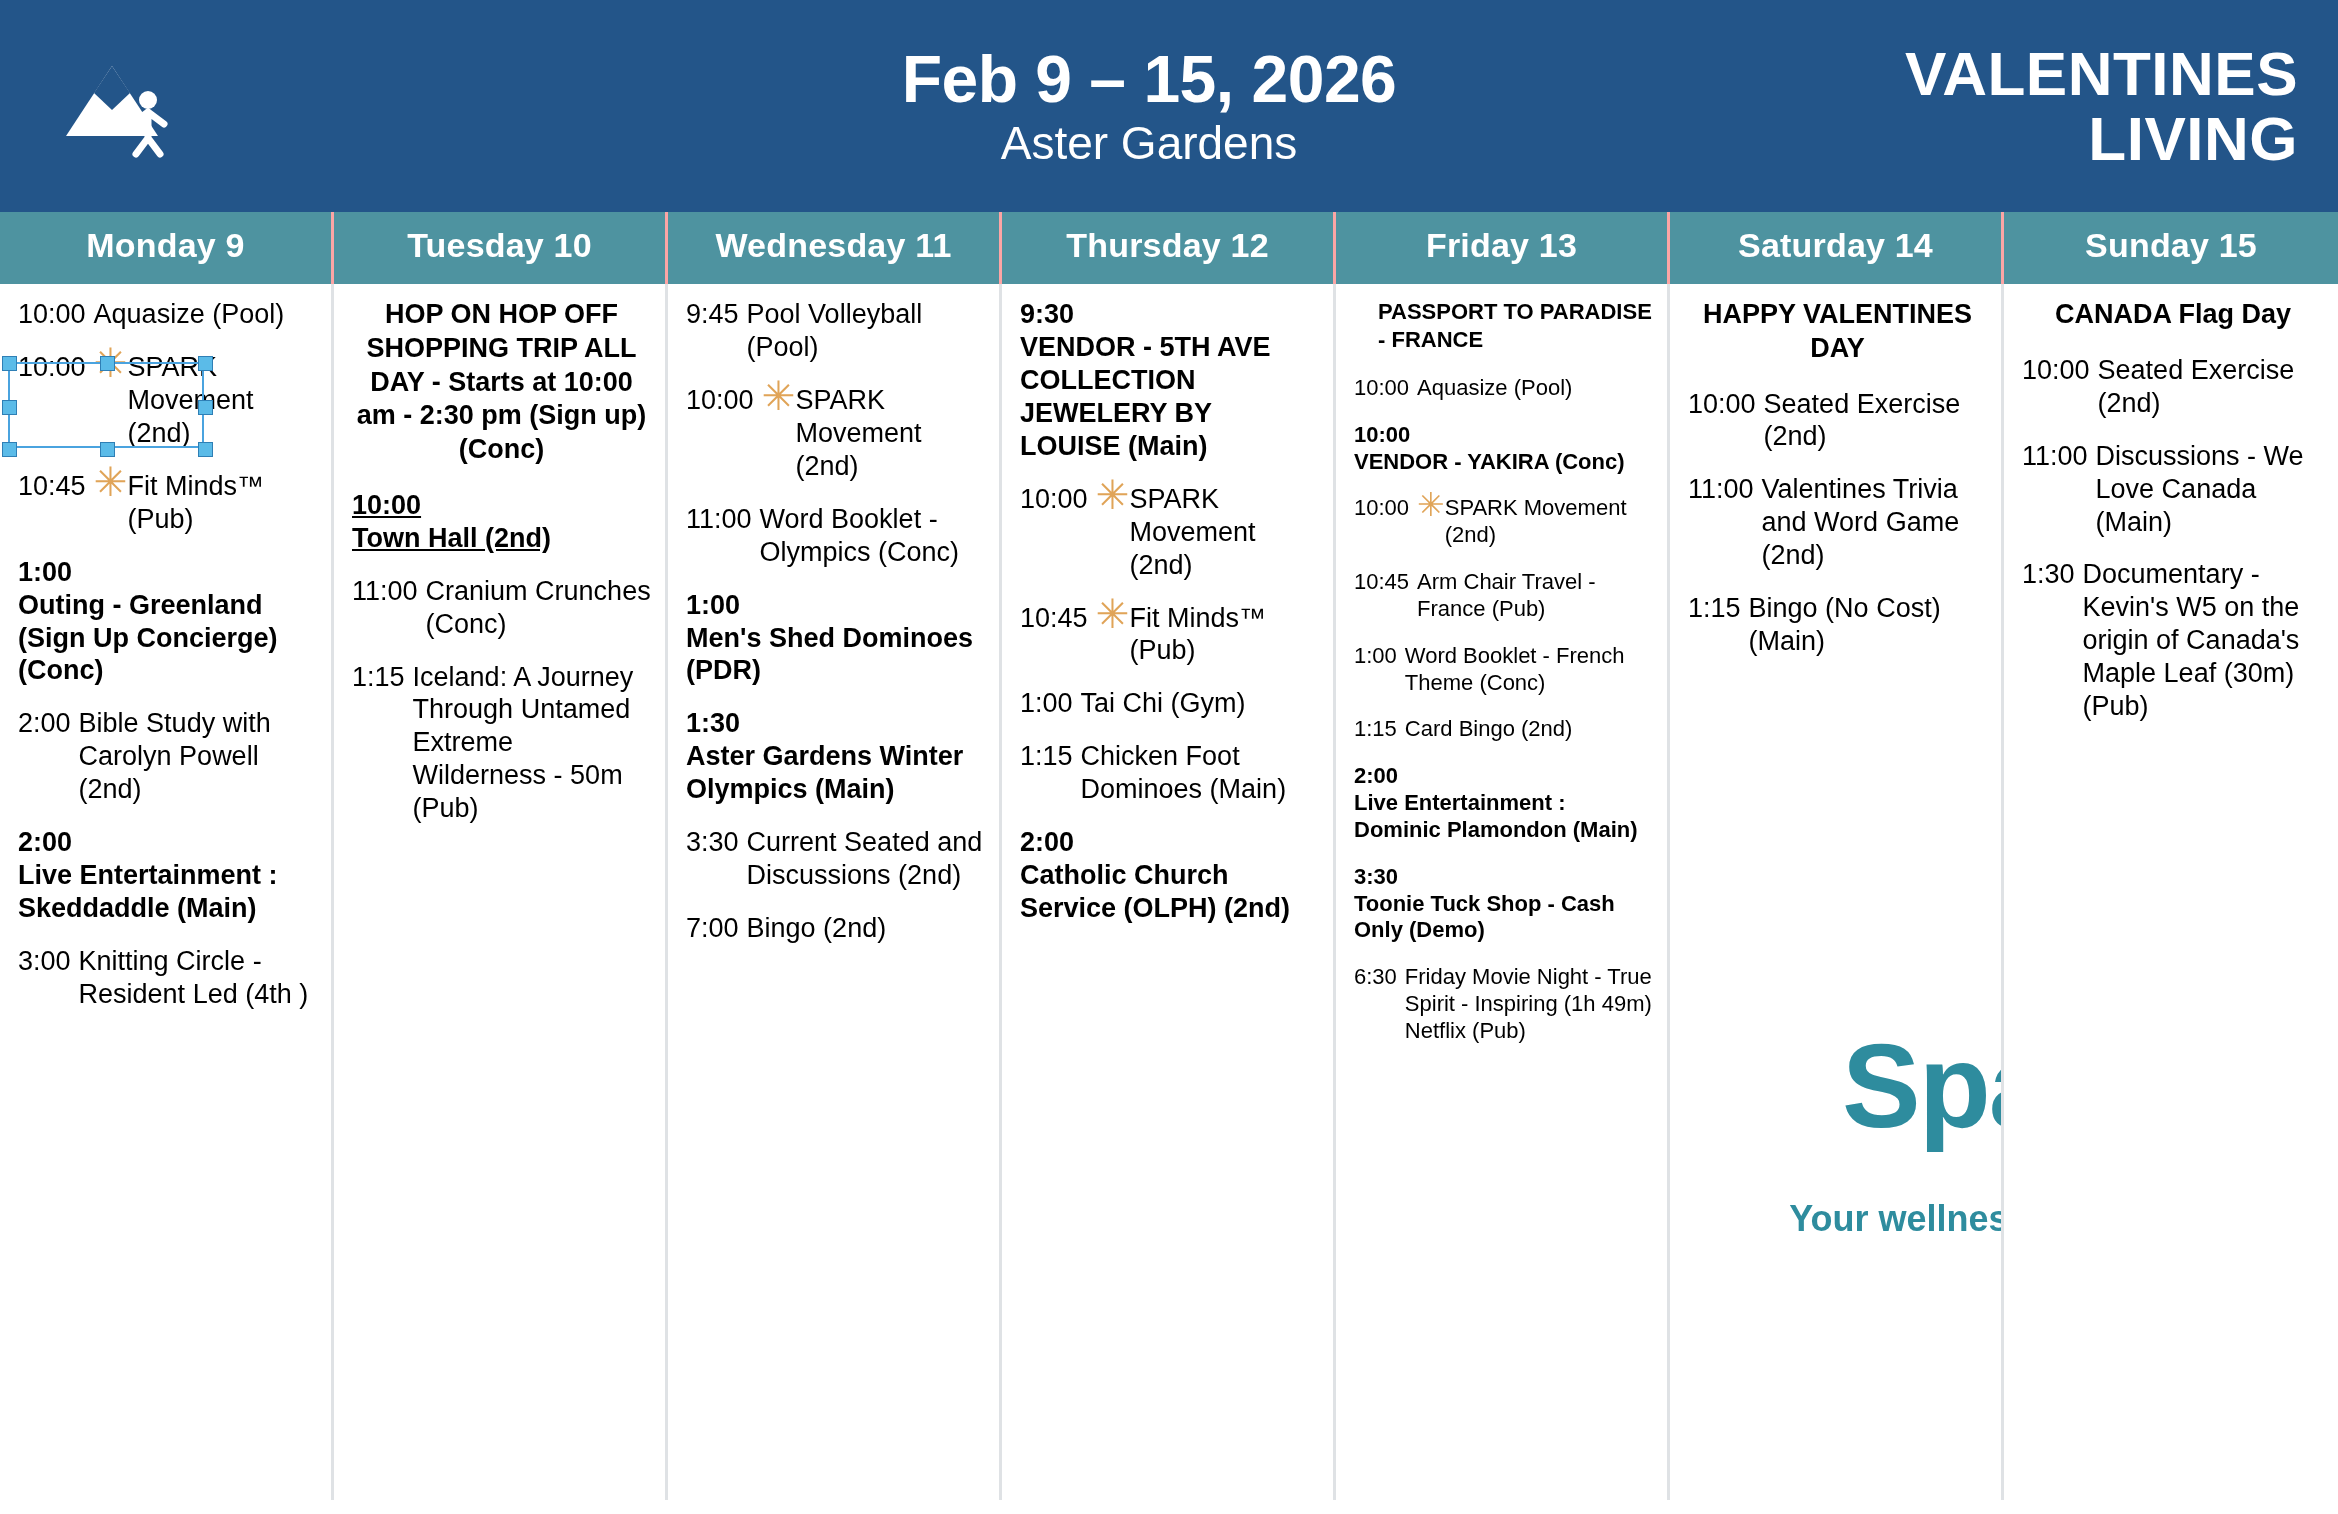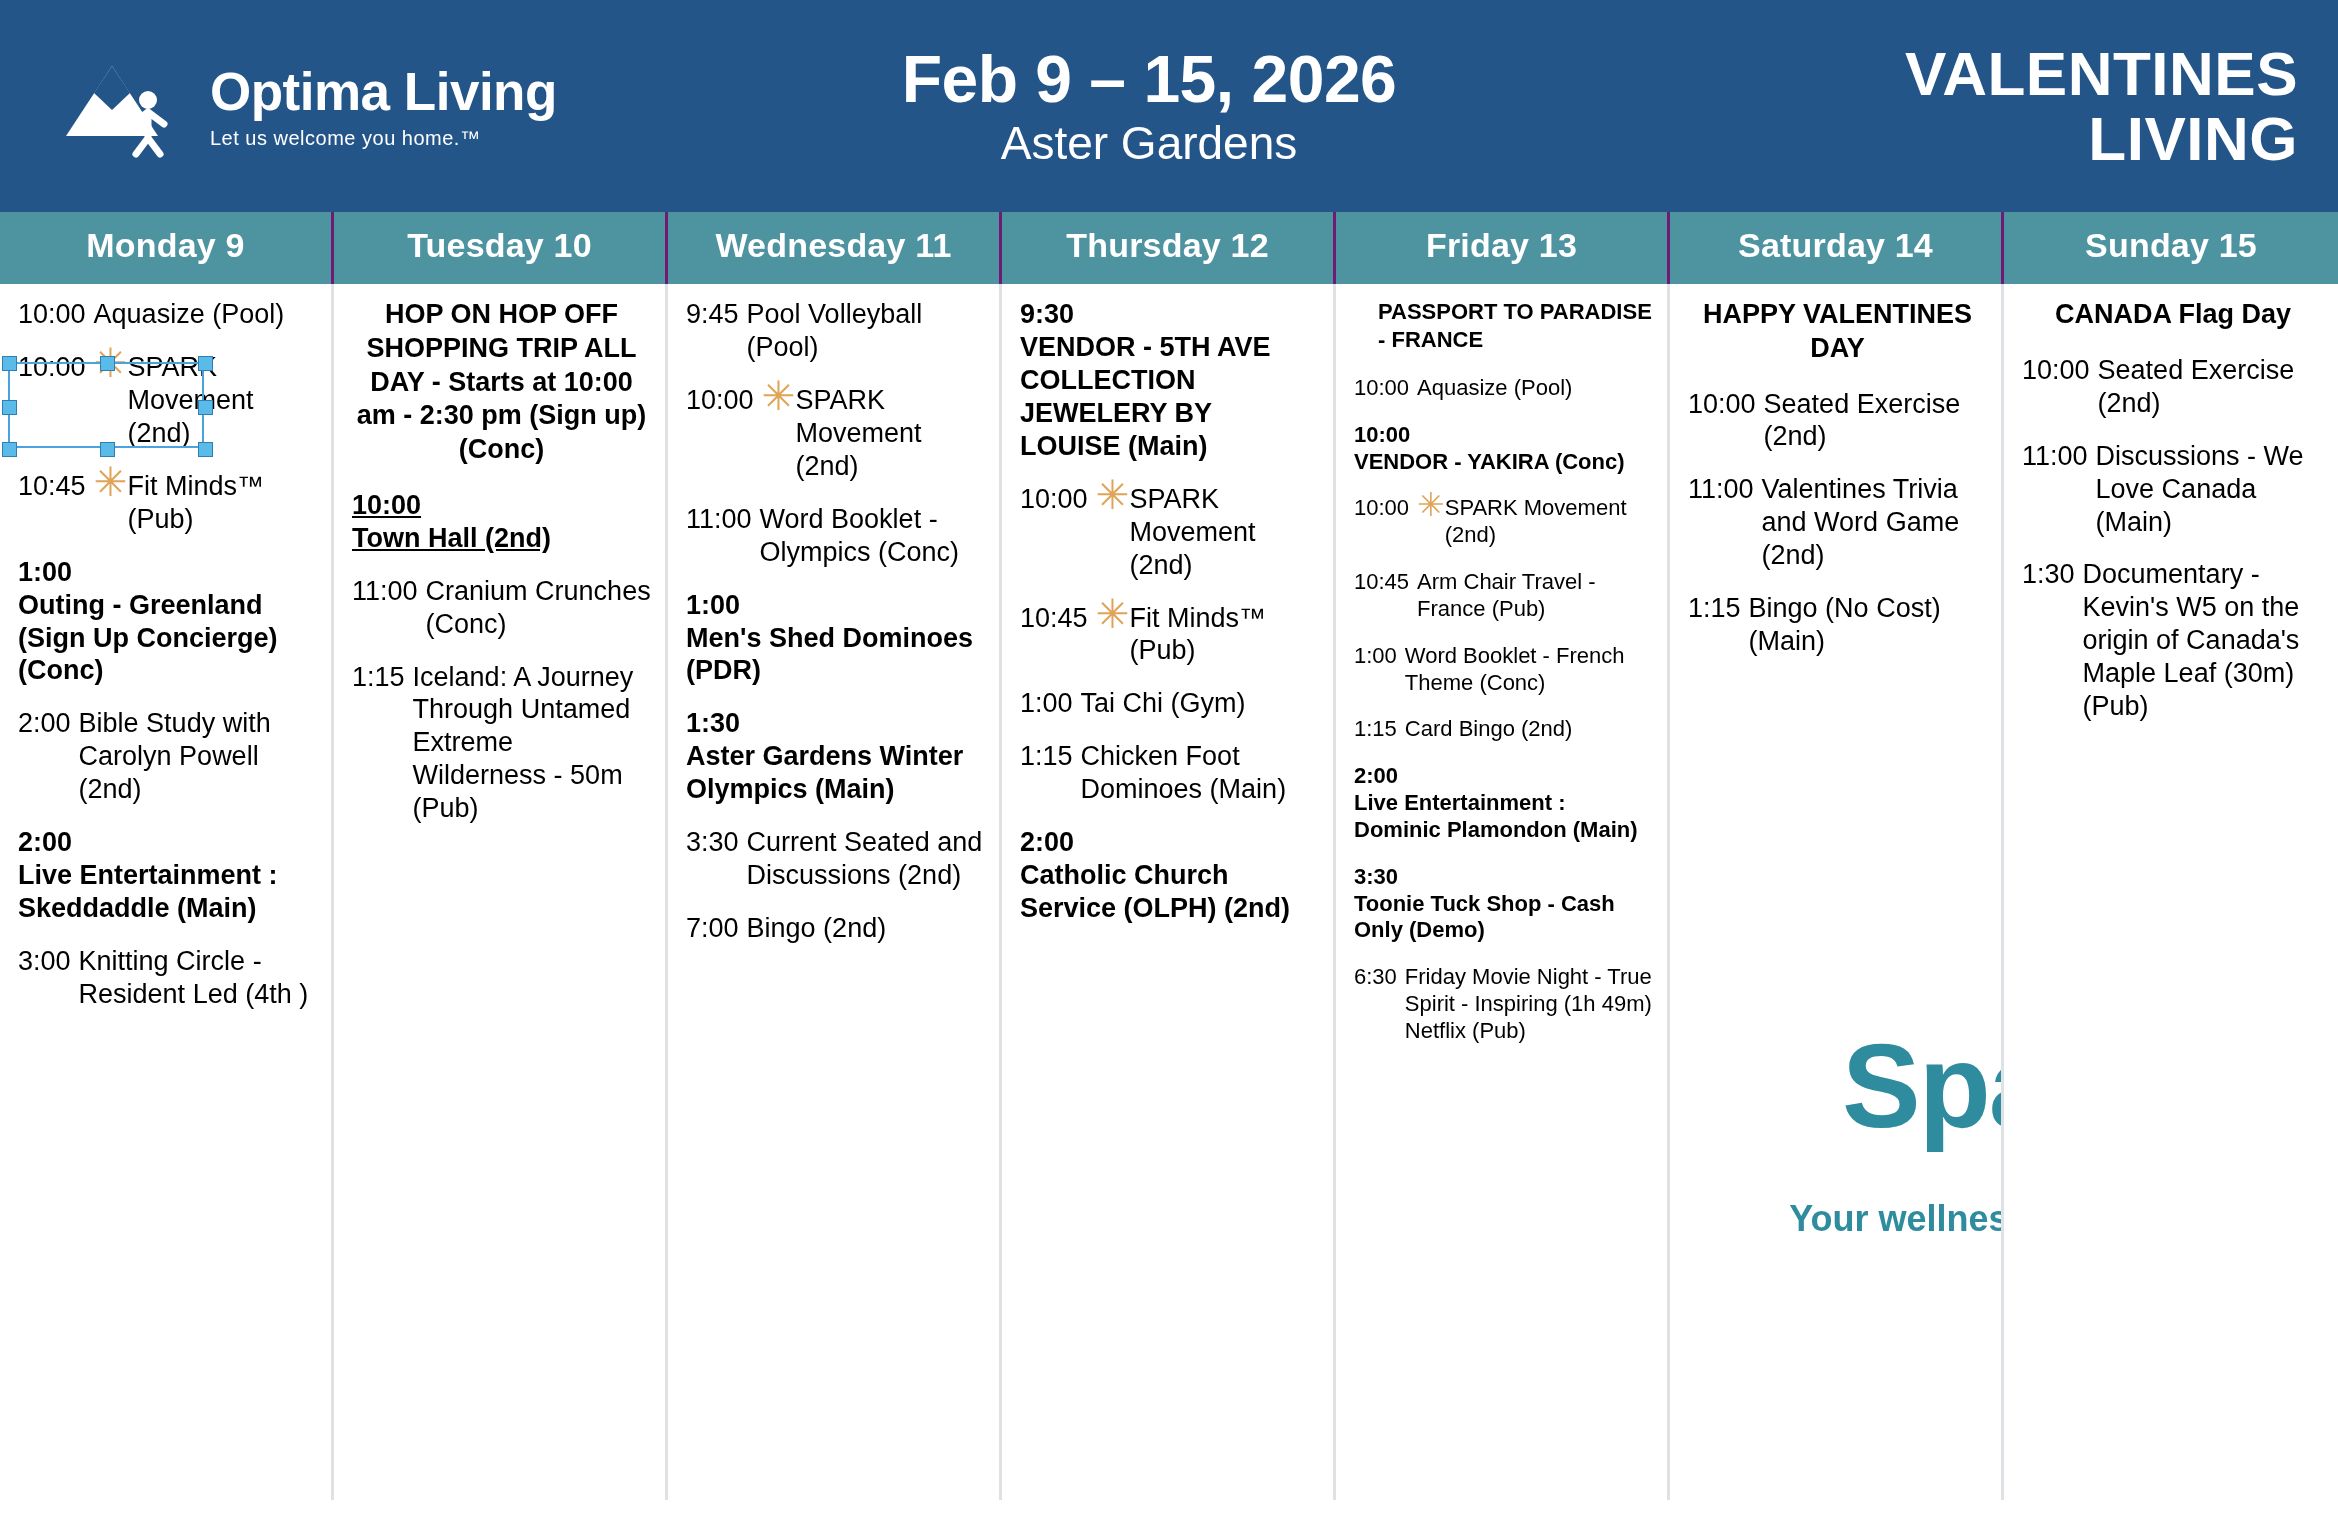--- a/index.html
+++ b/index.html
@@ -86,21 +86,21 @@
     grid-template-columns: repeat(7, 1fr);
     width: 2338px;
   }
   .dayhead {
     background: #4e93a0;
     color: #ffffff;
     font-size: 34px;
     font-weight: bold;
     text-align: center;
     padding: 14px 4px 16px 4px;
-    border-right: 3px solid #701a75;
+    border-right: 3px solid #fca5a5;
     height: 72px;
     letter-spacing: 0.2px;
   }
   .dayhead:last-child { border-right: none; }
 
   
   .daycol {
     border-right: 3px solid #dfe2e5;
     padding: 14px 14px 20px 18px;
     height: 1216px;
@@ -202,24 +202,20 @@
   <div class="header">
     <div class="logo-block">
       <div class="logo-mark">
         <svg width="140" height="112" viewBox="0 0 140 112">
           <polygon points="6,86 52,16 98,86" fill="#ffffff"></polygon>
           <polygon points="52,16 70,43 52,60 34,43" fill="#235589"></polygon>
           <circle cx="88" cy="50" r="9" fill="#ffffff"></circle>
           <path d="M88 62 L72 74 M88 62 L104 74 M88 62 L88 88 M88 88 L76 104 M88 88 L100 104" stroke="#ffffff" stroke-width="7" fill="none" stroke-linecap="round"></path>
         </svg>
       </div>
-      <div class="logo-text">
-        <div class="logo-title">Optima Living</div>
-        <div class="logo-tag">Let us welcome you home.™</div>
-      </div>
     </div>
     <div class="header-center">
       <div class="header-date">Feb 9 – 15, 2026</div>
       <div class="header-sub">Aster Gardens</div>
     </div>
     <div class="header-right">VALENTINES LIVING</div>
   </div>
 
   <div class="grid" id="dayheads">
       <div class="dayhead">Monday 9</div>

